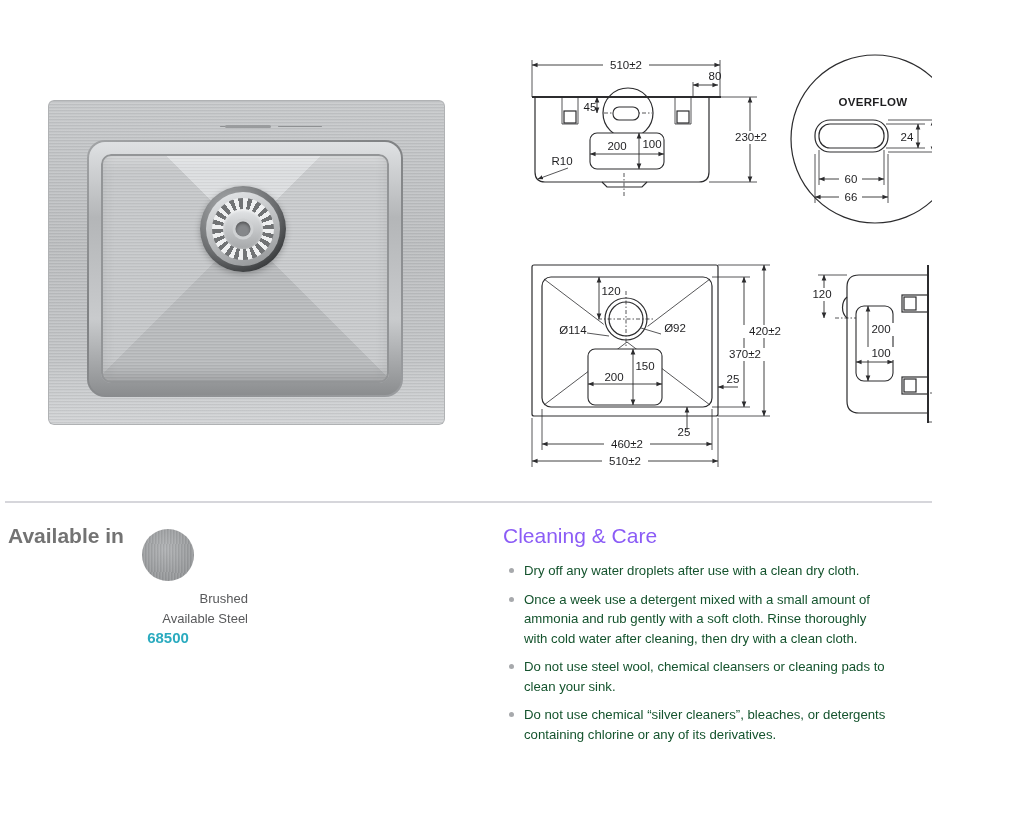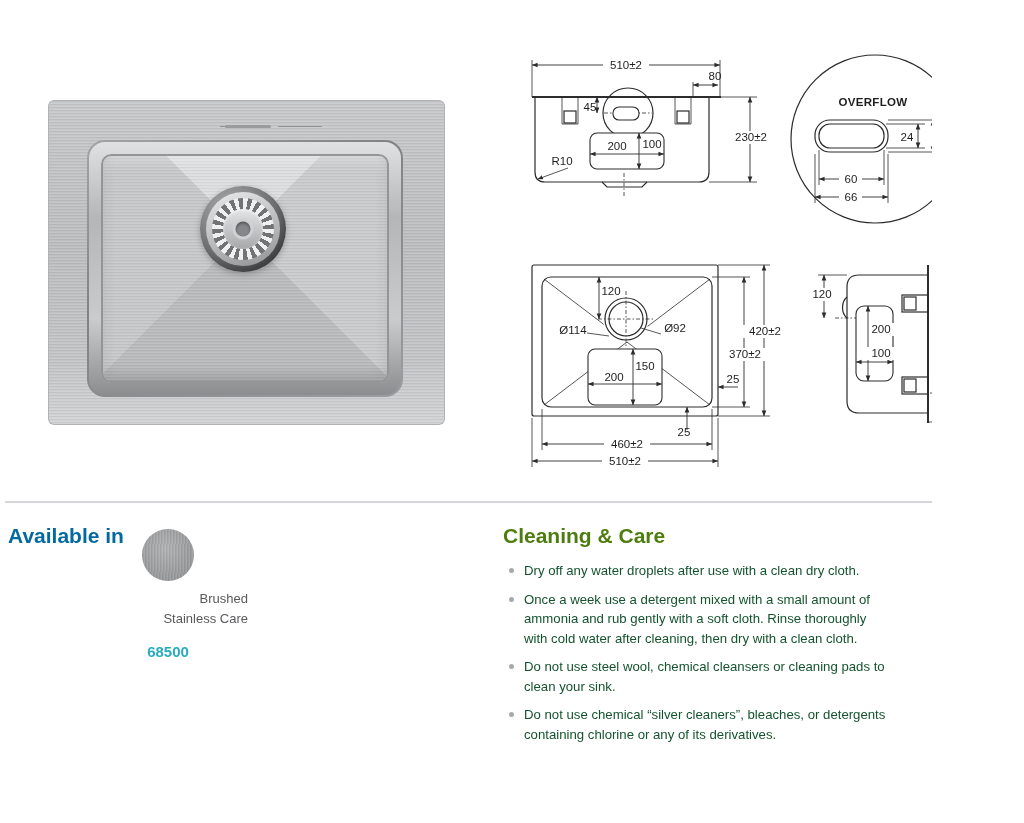--- a/index.html
+++ b/index.html
@@ -44,33 +44,33 @@
   .drawings .thick{fill:none;stroke:#2c2c2e;stroke-width:2;}
   .drawings .dash{fill:none;stroke:#2c2c2e;stroke-width:0.8;stroke-dasharray:4 2 1.5 2;}
   .drawings text{font:11.5px "Liberation Sans",sans-serif;fill:#1e1e20;text-anchor:middle;}
   .drawings text.ttl{font-weight:600;letter-spacing:.3px;}
   .drawings .lblbg{fill:#fff;stroke:none;}
 
   
   .divider{position:absolute;left:5px;top:501px;width:1005px;height:2px;background:#d6d6db;}
 
   
-  .avail-h{position:absolute;left:8px;top:524px;font-size:21px;font-weight:700;color:#0369a1;margin:0;}
+  .avail-h{position:absolute;left:8px;top:524px;font-size:21px;font-weight:700;color:#737373;margin:0;}
   .swatch{position:absolute;left:142px;top:529px;width:52px;height:52px;border-radius:50%;
     background:
       repeating-linear-gradient(92deg, rgba(255,255,255,.09) 0 1px, rgba(0,0,0,.05) 1px 2px, rgba(0,0,0,0) 2px 3px),
       radial-gradient(circle at 45% 38%, #b0b2b4, #9a9c9e 60%, #8e9092);}
   .swatch-name{position:absolute;left:88px;top:589px;width:160px;text-align:right;
     font-size:13px;line-height:20px;color:#58595b;}
-  .swatch-code{position:absolute;left:88px;top:643px;width:160px;text-align:center;
+  .swatch-code{position:absolute;left:88px;top:629px;width:160px;text-align:center;
     font-size:15px;font-weight:700;color:#2babbf;}
 
   
   .care{position:absolute;left:503px;top:524px;width:392px;}
-  .care h2{margin:0 0 13px 0;font-size:21px;font-weight:700;color:#4d7c0f;}
+  .care h2{margin:0 0 13px 0;font-size:21px;font-weight:400;color:#8b5cf6;}
   .care ul{list-style:none;margin:0;padding:0;}
   .care li{position:relative;padding-left:21px;margin-bottom:9px;
     font-size:13.2px;line-height:19.5px;color:#14532d;}
   .care li .dot{position:absolute;left:6px;top:7px;width:5px;height:5px;border-radius:50%;background:#a7a9ac;}
   .care li .txt{white-space:pre-line;}
 </style>
 </head>
 <body>
 
 <div class="page">
@@ -237,21 +237,21 @@
       <text x="450" y="371">80</text>
     </g>
   </svg>
 
   <div class="divider"></div>
 
   <h2 class="avail-h">Available in</h2>
   <div class="swatch"></div>
   <div class="swatch-name">
     <span>Brushed</span><br>
-    <span>Stainless Care</span>
+    <span>Available Steel</span>
   </div>
   <div class="swatch-code">68500</div>
 
   <div class="care">
     <h2>Cleaning &amp; Care</h2>
     <ul>
       <li><span class="dot"></span><span class="txt">Dry off any water droplets after use with a clean dry cloth.</span></li>
       <li><span class="dot"></span><span class="txt">Once a week use a detergent mixed with a small amount of
 ammonia and rub gently with a soft cloth. Rinse thoroughly
 with cold water after cleaning, then dry with a clean cloth.</span></li>

